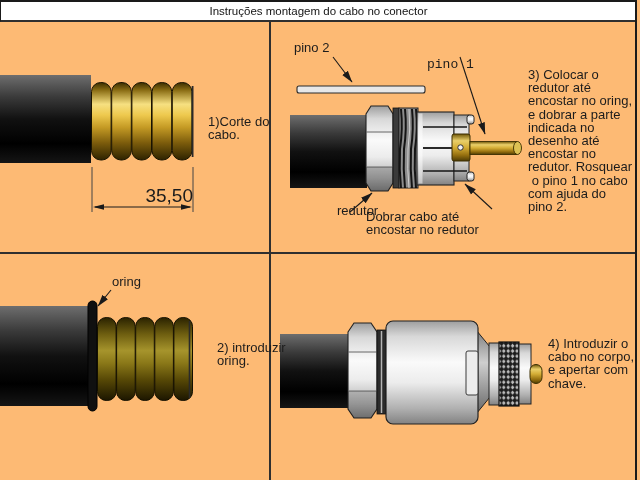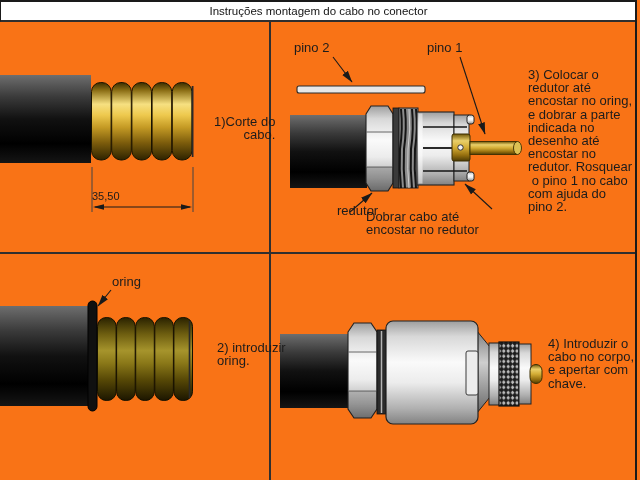--- a/index.html
+++ b/index.html
@@ -1,18 +1,18 @@
 <!DOCTYPE html>
 <html><head>
 <meta charset="utf-8">
 <style>
   * { margin:0; padding:0; box-sizing:border-box; }
   html,body { background:#fff; }
   #sheet {
-    position:relative; width:640px; height:480px; background:#f97316;
+    position:relative; width:640px; height:480px; background:#fdba74;
     font-family:"Liberation Sans", sans-serif; color:#1f1f1f; overflow:hidden;
   }
   #title-bar {
     position:absolute; left:0; top:0; width:637px; height:22px;
     border:1px solid #1a1a1a; border-top:2px solid #1a1a1a; border-bottom:2px solid #2f2f2f;
     display:flex; align-items:center; justify-content:center;
     font-size:11.5px; color:#141414; background:#fff;
   }
   .divider { position:absolute; background:#2f2f2f; }
   #v-divider { left:269px; top:22px; width:2px; height:458px; }
@@ -20,25 +20,25 @@
   #right-border { left:635px; top:0; width:2px; height:480px; background:#1a1a1a; }
   svg.panel { position:absolute; overflow:visible; }
   #d1 { left:0;   top:22px;  }
   #d2 { left:271px; top:22px; }
   #d3 { left:0;   top:254px; }
   #d4 { left:271px; top:254px; }
   .lbl {
     position:absolute; white-space:pre-wrap; font-size:13px; line-height:13.2px;
     color:#1c1c1c;
   }
-  #dim-text { left:92px; top:188px; width:101px; text-align:left;
-    font-size:11px; line-height:16px; }
-  #label-step1 { left:214px; top:115px;text-align:right; }
+  #dim-text { left:92px; top:188px; width:101px; text-align:right;
+    font-size:19px; line-height:16px; }
+  #label-step1 { left:208px; top:115px; }
   #label-pino2 { left:294px; top:41px; }
-  #label-pino1 { left:427px; top:41px; }
+  #label-pino1 { left:427px; top:58px;font-family:Liberation Mono, monospace; }
   #label-step3 { left:528px; top:68px; width:116px; }
   #label-redutor { left:296px; top:204px;margin-left:41px; }
   #label-dobrar { left:366px; top:210px; width:136px; }
   #label-oring { left:112px; top:275px;text-align:right; }
   #label-step2 { left:217px; top:341px; }
   #label-step4 { left:548px; top:337px; width:95px; }
 </style>
 </head>
 <body>
 

